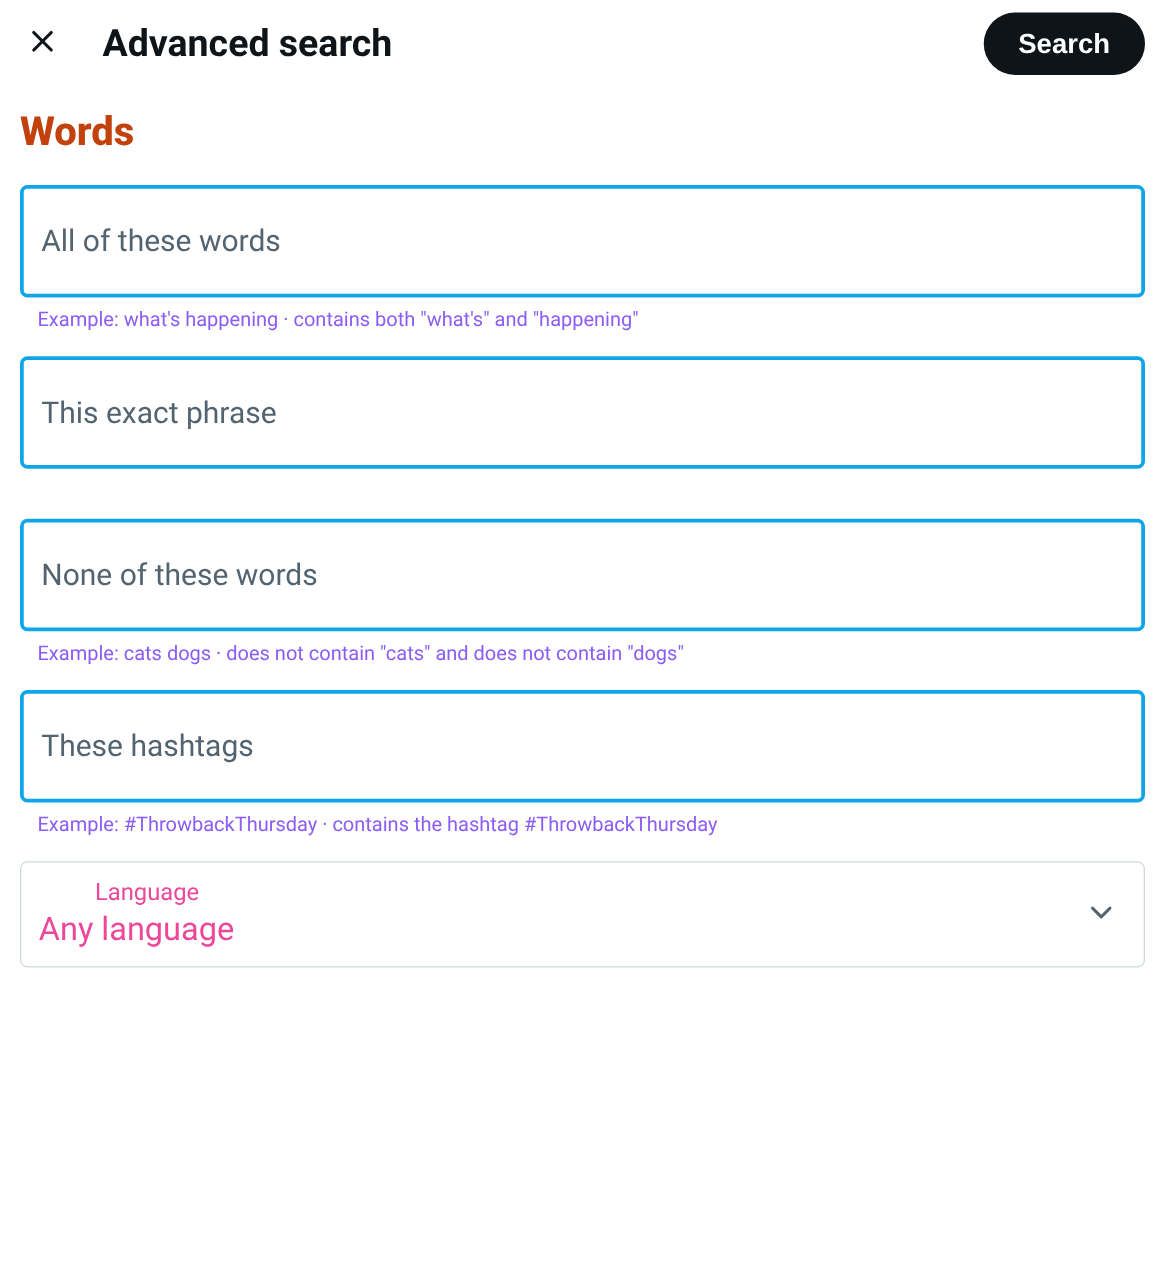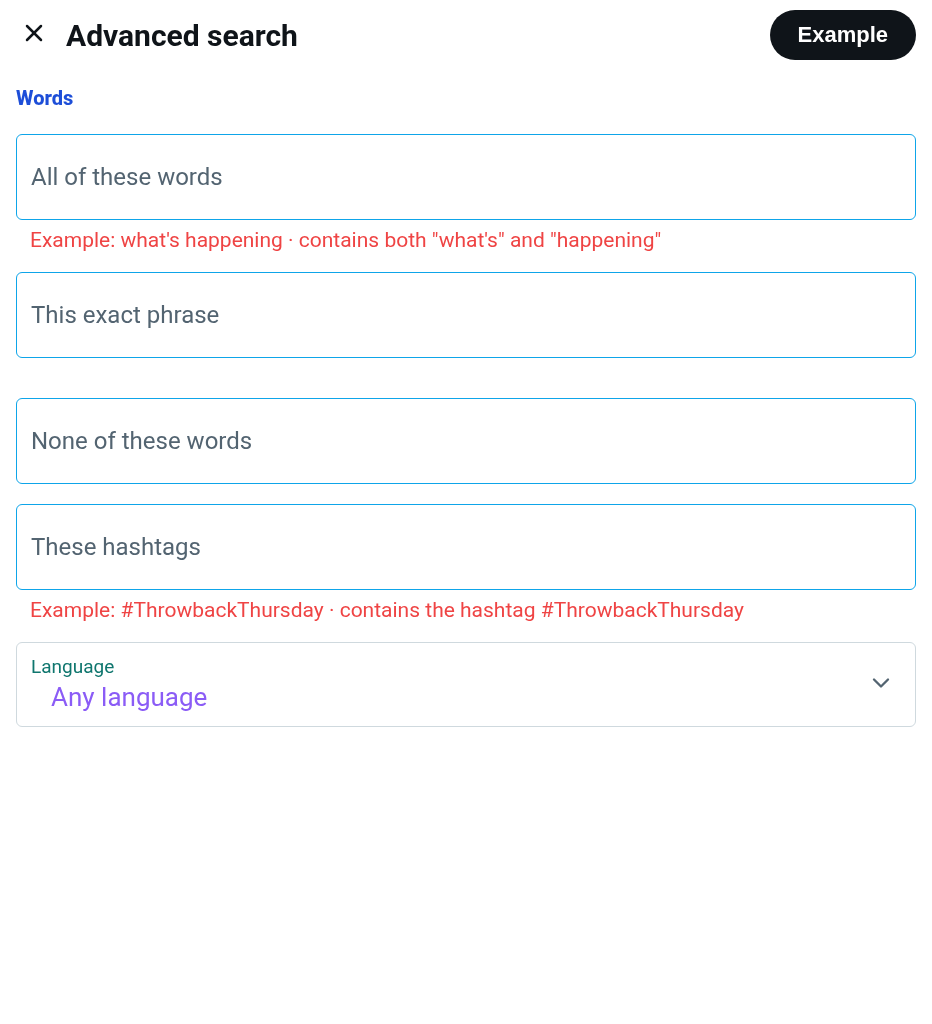--- a/index.html
+++ b/index.html
@@ -10,21 +10,21 @@
     body {
       font-family: -apple-system, BlinkMacSystemFont, "Segoe UI", Roboto, Helvetica, Arial, sans-serif;
       background: #fff;
       color: #0f1419;
       width: 932px;
     }
     .header {
       display: flex;
       align-items: center;
       padding: 10px 16px;
-      gap: 14px;
+      gap: 30px;
     }
     .close-btn {
       width: 36px;
       height: 36px;
       display: flex;
       align-items: center;
       justify-content: center;
       cursor: pointer;
       border-radius: 50%;
     }
@@ -42,66 +42,66 @@
       background: #0f1419;
       color: #fff;
       border: none;
       border-radius: 9999px;
       padding: 12px 28px;
       font-size: 22px;
       font-weight: 700;
       cursor: pointer;
     }
     .section-title {
-      font-size: 20px;
+      font-size: 32px;
       font-weight: 800;
-      color: #1d4ed8;
+      color: #c2410c;
       padding: 16px 16px 24px 16px;
     }
     .field-group {
       padding: 0 16px 20px 16px;
     }
     .text-input {
       width: 100%;
-      border: 1px solid #0ea5e9;
+      border: 3px solid #0ea5e9;
       border-radius: 6px;
       padding: 28px 14px;
       font-size: 24px;
       color: #0f1419;
       outline: none;
       font-family: inherit;
     }
     .text-input::placeholder {
       color: #536471;
       font-weight: 400;
     }
     .helper-text {
-      font-size: 21px;
-      color: #ef4444;
+      font-size: 16px;
+      color: #8b5cf6;
       margin-top: 8px;
       padding: 0 14px;
     }
     .select-wrapper {
       position: relative;
       border: 1px solid #cfd9de;
       border-radius: 6px;
       padding: 12px 14px 14px 14px;
       cursor: pointer;
     }
     .select-label {
       font-size: 19px;
-      color: #0f766e;
+      color: #ec4899;
       display: block;
       margin-bottom: 4px;
+      margin-left: 45px;
     }
     .select-value {
       font-size: 26px;
-      color: #8b5cf6;
+      color: #ec4899;
       font-weight: 400;
-      margin-left: 20px;
     }
     .chevron {
       position: absolute;
       right: 20px;
       top: 50%;
       transform: translateY(-50%);
     }
     .chevron svg {
       width: 28px;
       height: 28px;
@@ -113,39 +113,40 @@
 <div class="header">
   <div class="close-btn">
     <span>
       <svg viewBox="0 0 24 24" fill="none" stroke="#0f1419" stroke-width="2.5" stroke-linecap="round">
         <line x1="5" y1="5" x2="19" y2="19"></line>
         <line x1="19" y1="5" x2="5" y2="19"></line>
       </svg>
     </span>
   </div>
   <div class="header-title">Advanced search</div>
-  <button class="search-btn">Example</button>
+  <button class="search-btn">Search</button>
 </div>
 
 <div class="section-title">Words</div>
 
 <div class="field-group">
   <input type="text" class="text-input" placeholder="All of these words" style="">
   <div class="helper-text">Example: what's happening · contains both "what's" and "happening"</div>
 </div>
 
 <div class="field-group">
   <input type="text" class="text-input" placeholder="This exact phrase" style="">
 </div>
 
 <div class="field-group">
 </div>
 
 <div class="field-group">
   <input type="text" class="text-input" placeholder="None of these words" style="">
+  <div class="helper-text">Example: cats dogs · does not contain "cats" and does not contain "dogs"</div>
 </div>
 
 <div class="field-group">
   <input type="text" class="text-input" placeholder="These hashtags" style="">
   <div class="helper-text">Example: #ThrowbackThursday · contains the hashtag #ThrowbackThursday</div>
 </div>
 
 <div class="field-group">
   <div class="select-wrapper">
     <span class="select-label">Language</span>

